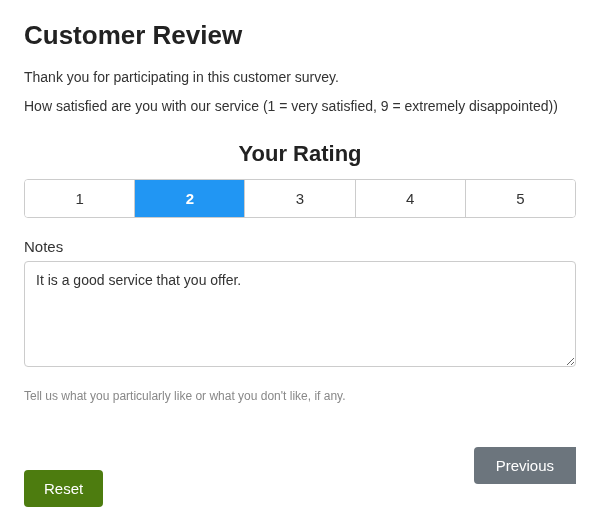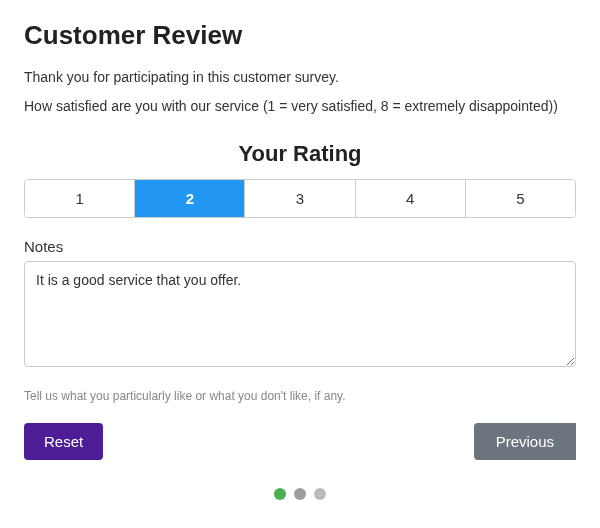--- a/index.html
+++ b/index.html
@@ -89,28 +89,29 @@
       margin-top: 18px;
       margin-bottom: 20px;
     }
     .footer-row {
       display: flex;
       justify-content: space-between;
       align-items: center;
       margin-top: 4px;
     }
     .btn-reset {
-      background: #4c1d95;
+      background: #4d7c0f;
       color: #fff;
       border: none;
       border-radius: 4px;
       padding: 10px 20px;
       font-size: 15px;
       cursor: pointer;
       font-weight: 500;
+      margin-top: 47px;
     }
     .nav-buttons {
       display: flex;
       gap: 4px;
     }
     .btn-previous {
       background: #6c757d;
       color: #fff;
       border: none;
       border-radius: 4px 0 0 4px;
@@ -148,21 +149,21 @@
     .dot.current {
       background: #9e9e9e;
     }
   </style>
 </head>
 <body>
 
 <h1 class="page-title">Customer Review</h1>
 
 <p class="survey-intro">Thank you for participating in this customer survey.</p>
-<p class="survey-intro">How satisfied are you with our service (1 = very satisfied, 8 = extremely disappointed))</p>
+<p class="survey-intro">How satisfied are you with our service (1 = very satisfied, 9 = extremely disappointed))</p>
 
 <div class="rating-label">Your Rating</div>
 
 <div class="rating-buttons">
   <button class="rating-btn">1</button>
   <button class="rating-btn active">2</button>
   <button class="rating-btn">3</button>
   <button class="rating-btn">4</button>
   <button class="rating-btn">5</button>
 </div>

